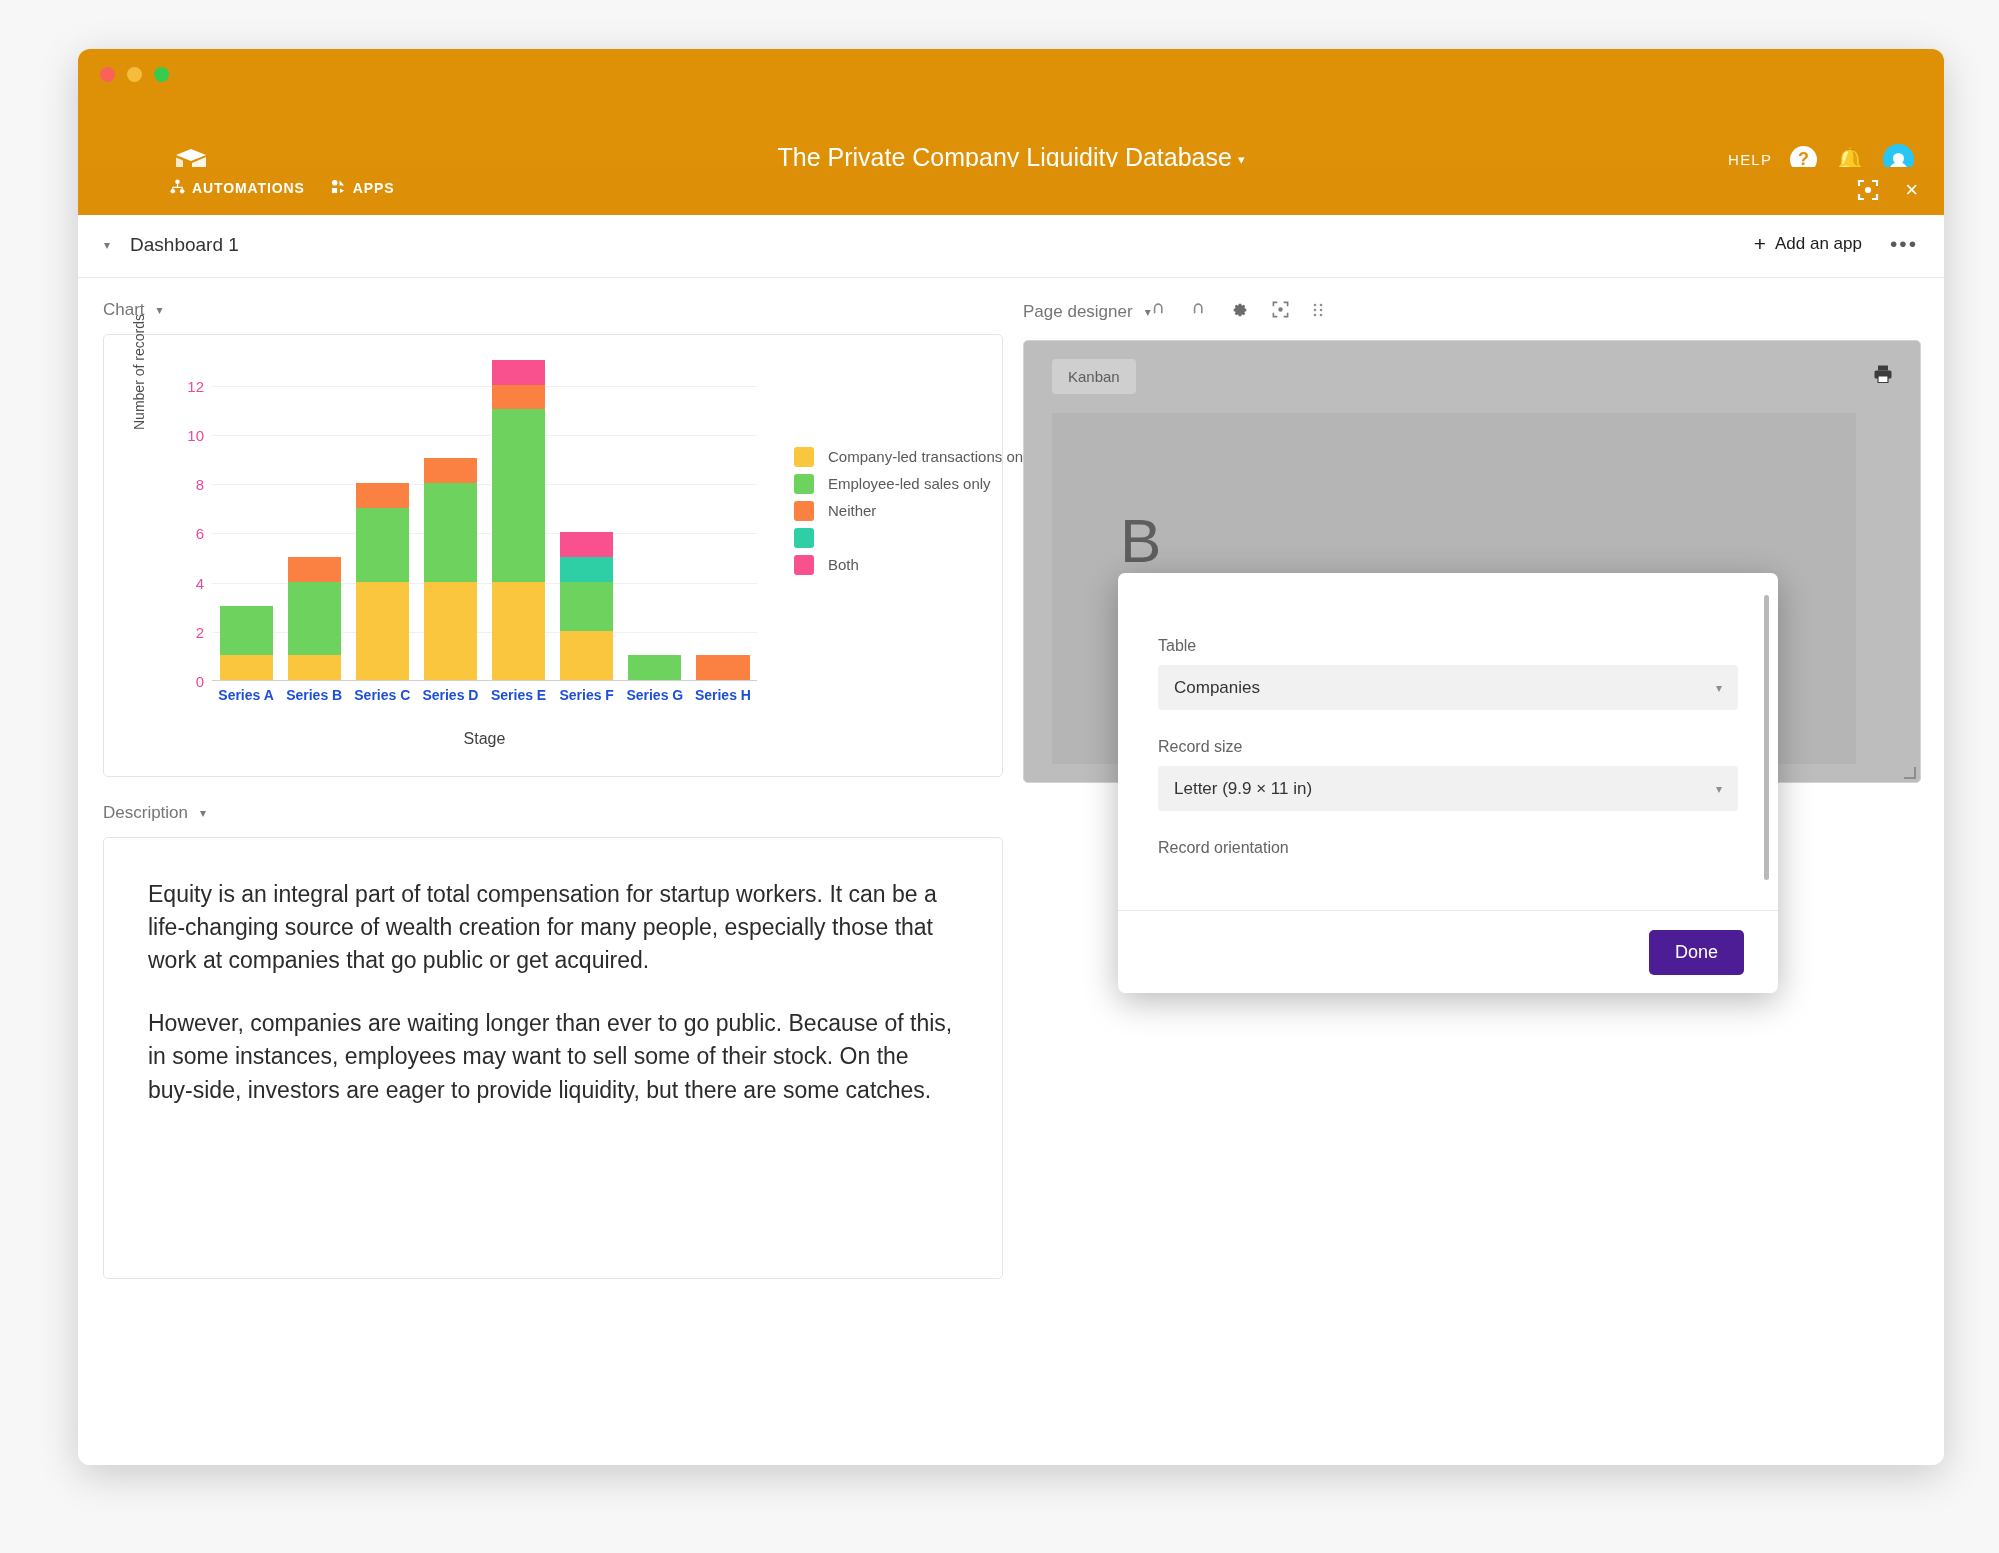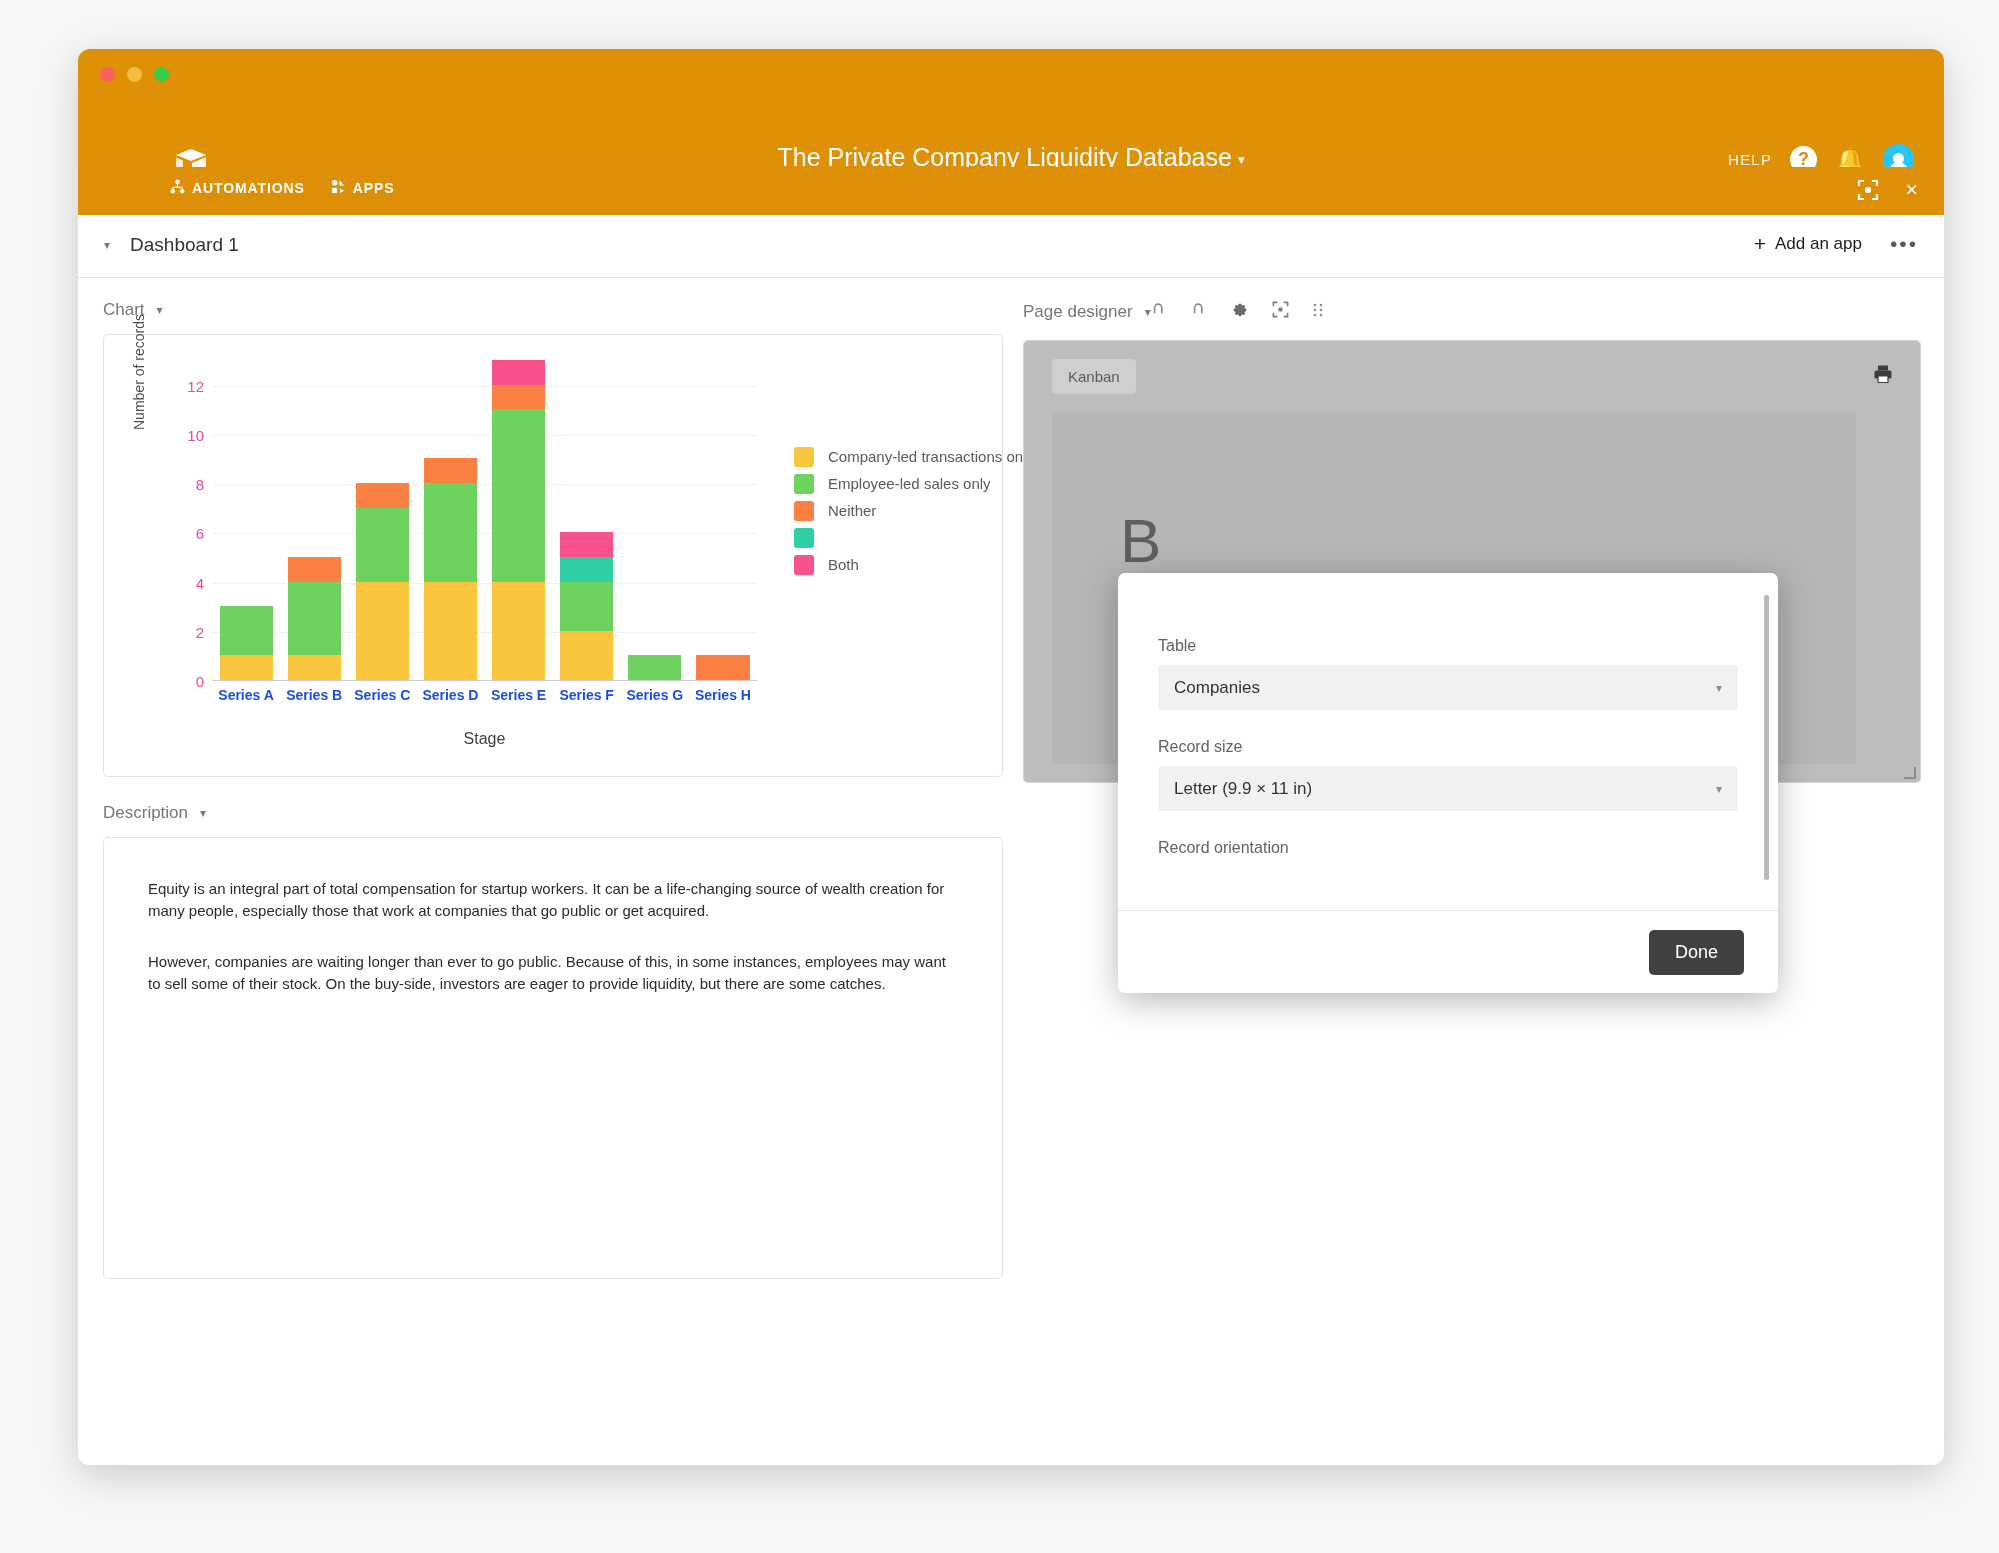--- a/index.html
+++ b/index.html
@@ -203,29 +203,29 @@
     position: absolute; right: 9px; top: 22px;
     width: 5px; height: 285px; border-radius: 3px; background: #b9b9b9;
   }
   .modal-foot {
     position: absolute; left: 0; right: 0; bottom: 0; height: 83px;
     border-top: 1px solid #e8e8e8;
     display: flex; align-items: center; justify-content: flex-end;
     padding-right: 34px;
   }
   .done-btn {
-    background: #404040; color: #ffffff;
+    background: #4c1d95; color: #ffffff;
     border: none; border-radius: 5px;
     font-size: 18px; padding: 12px 26px;
     font-family: "Liberation Sans", sans-serif;
     cursor: pointer;
   }
   
   .desc-card { height: 442px; margin-top: 14px; padding: 40px 44px; }
-  .desc-p { color: #2b2b2b; font-size: 15px; line-height: 1.44; }
+  .desc-p { color: #2b2b2b; font-size: 23px; line-height: 1.44; }
   .desc-p + .desc-p { margin-top: 30px; }
 </style>
 </head>
 <body>
 
 <div class="window">
 
   <div class="titlebar">
     <div class="lights">
       <div class="light l-red"></div>

